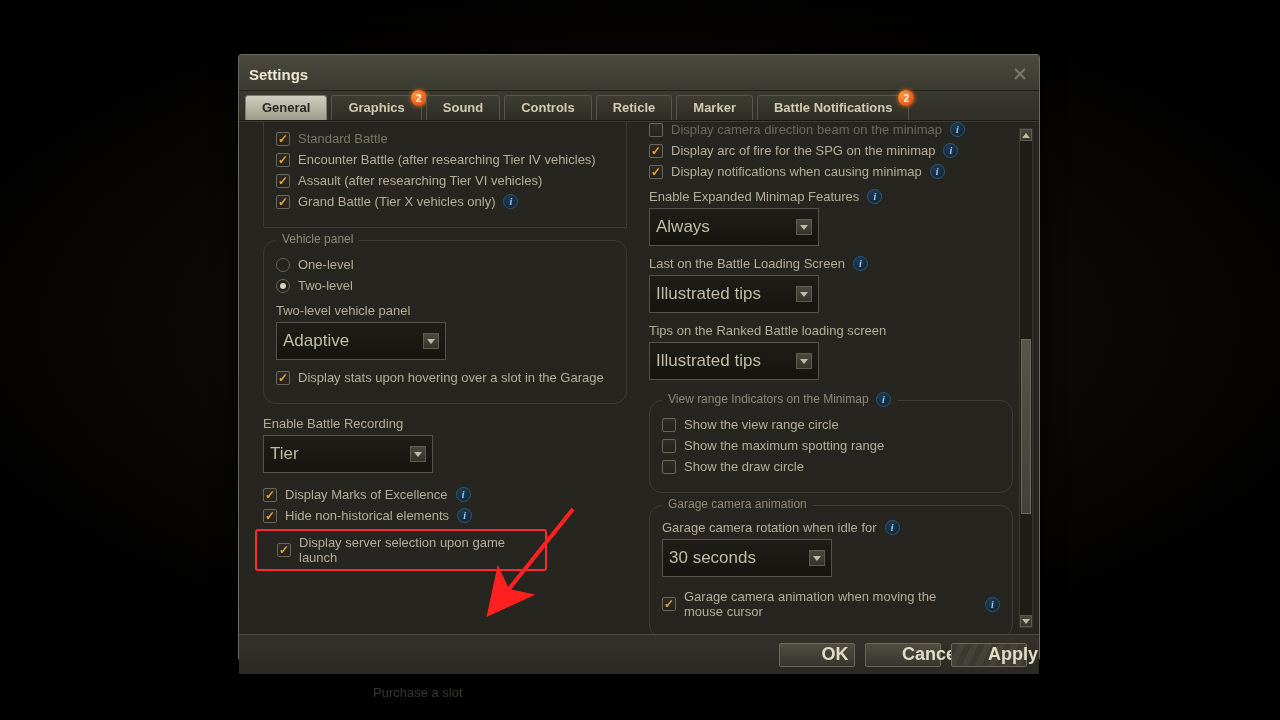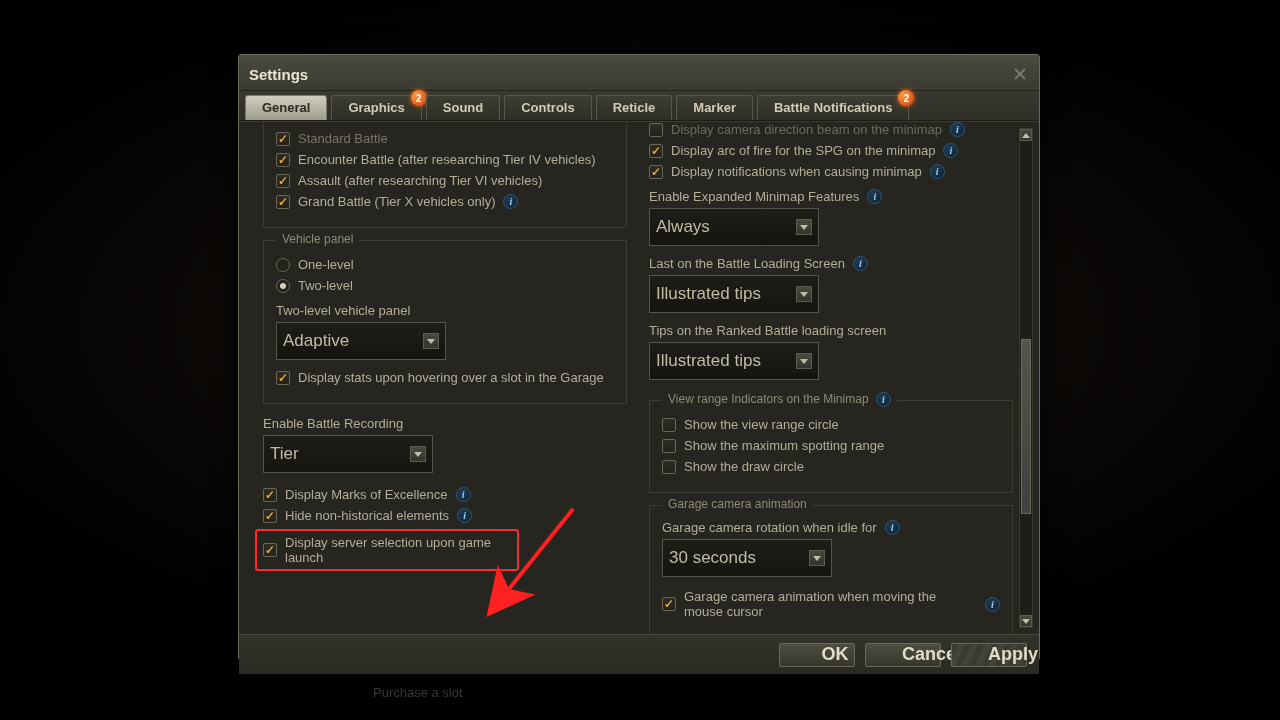--- a/index.html
+++ b/index.html
@@ -96,21 +96,21 @@
     display: flex;
     gap: 18px;
     overflow: hidden;
   }
   .col { flex: 1; padding-top: 0; }
   .col-left { padding-left: 14px; }
   .col-right { padding-left: 4px; }
 
   .group {
     border: 1px solid #3e3d33;
-    border-radius: 0;
+    border-radius: 13px;
     margin-bottom: 12px;
     padding: 10px 12px 12px 12px;
     position: relative;
   }
   .group-legend {
     position: absolute;
     top: -9px; left: 12px;
     background: #26251f;
     padding: 0 6px;
     color: #8f8a76;
@@ -194,23 +194,23 @@
     content:"";
     border-left:4px solid transparent;
     border-right:4px solid transparent;
     border-top:5px solid #c2bca7;
   }
 
   
   .hl {
     border: 2px solid #ff2a2a;
     border-radius: 3px;
-    padding: 4px 6px !important;
+    padding: 4px 20px !important;
     margin-left: -8px;
-    width: 264px;
+    width: 292px;
   }
 
   
   .arrow-annot {
     position:absolute;
     left: 256px; top: 379px;
     pointer-events:none;
   }
   .arrow-annot svg { overflow: visible; }
 

